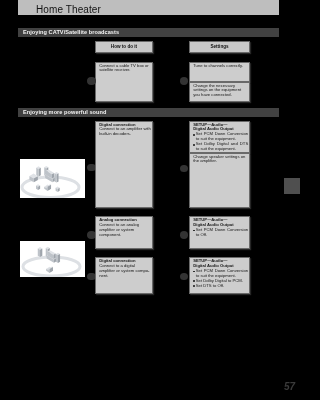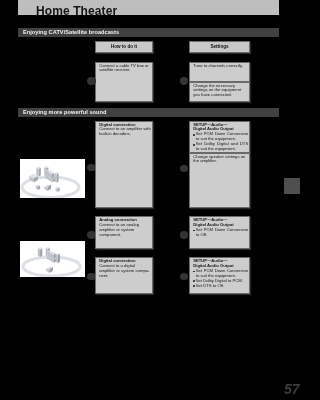--- a/index.html
+++ b/index.html
@@ -2,21 +2,21 @@
 <html><head>
 <meta charset="utf-8">
 <style>
   html,body{margin:0;padding:0;}
   body{width:300px;height:400px;background:#000;overflow:hidden;
        font-family:"Liberation Sans",sans-serif;-webkit-font-smoothing:antialiased;}
   .page{position:absolute;left:0;top:0;width:300px;height:400px;}
 
   
   .hdr{position:absolute;left:18px;top:0;width:261px;height:14.5px;background:#bebebe;}
-  .hdr-t{position:absolute;left:36px;top:3.5px;font-size:12px;font-weight:bold;color:#141414;letter-spacing:0.1px;}
+  .hdr-t{position:absolute;left:36px;top:3.5px;font-size:10px;font-weight:normal;color:#141414;letter-spacing:0.1px;}
 
   
   .secbar{position:absolute;left:18px;width:261px;height:9.5px;background:#414141;}
   .secbar span{position:absolute;left:5px;top:1.3px;font-size:5.6px;font-weight:bold;color:#f2f2f2;letter-spacing:0.05px;}
 
   
   .colhdr{position:absolute;height:12.5px;background:#c9c9c9;border:0.6px solid #6a6a6a;
           box-sizing:border-box;font-size:4.6px;font-weight:bold;color:#111;
           text-align:center;line-height:10px;box-shadow:1.2px 1.2px 0 rgba(40,40,40,0.95);}
 
@@ -30,21 +30,21 @@
   
   .bl{position:relative;padding-left:2.6px;font-size:4.2px;color:#161616;line-height:4.95px;text-align:justify;text-align-last:left;}
   .bl::before{content:"";position:absolute;left:0.15px;top:1.6px;width:1.8px;height:1.8px;border-radius:50%;background:#1a1a1a;}
 
   
   .dot{position:absolute;width:8.5px;height:7.8px;border-radius:50%;background:#333333;}
 
   
   .img{position:absolute;background:#fff;overflow:hidden;}
 
-  .pn{position:absolute;left:284px;top:381px;font-size:14px;font-style:italic;font-weight:bold;color:#3a3a3a;}
+  .pn{position:absolute;left:284px;top:381px;font-size:10px;font-style:italic;font-weight:bold;color:#3a3a3a;}
   .tab{position:absolute;right:0;width:16px;height:16px;background:#4f4f4f;}
 </style>
 </head>
 <body>
 
 <div class="page">
 
   <div class="hdr"></div>
   <div class="hdr-t">Home Theater</div>
 

